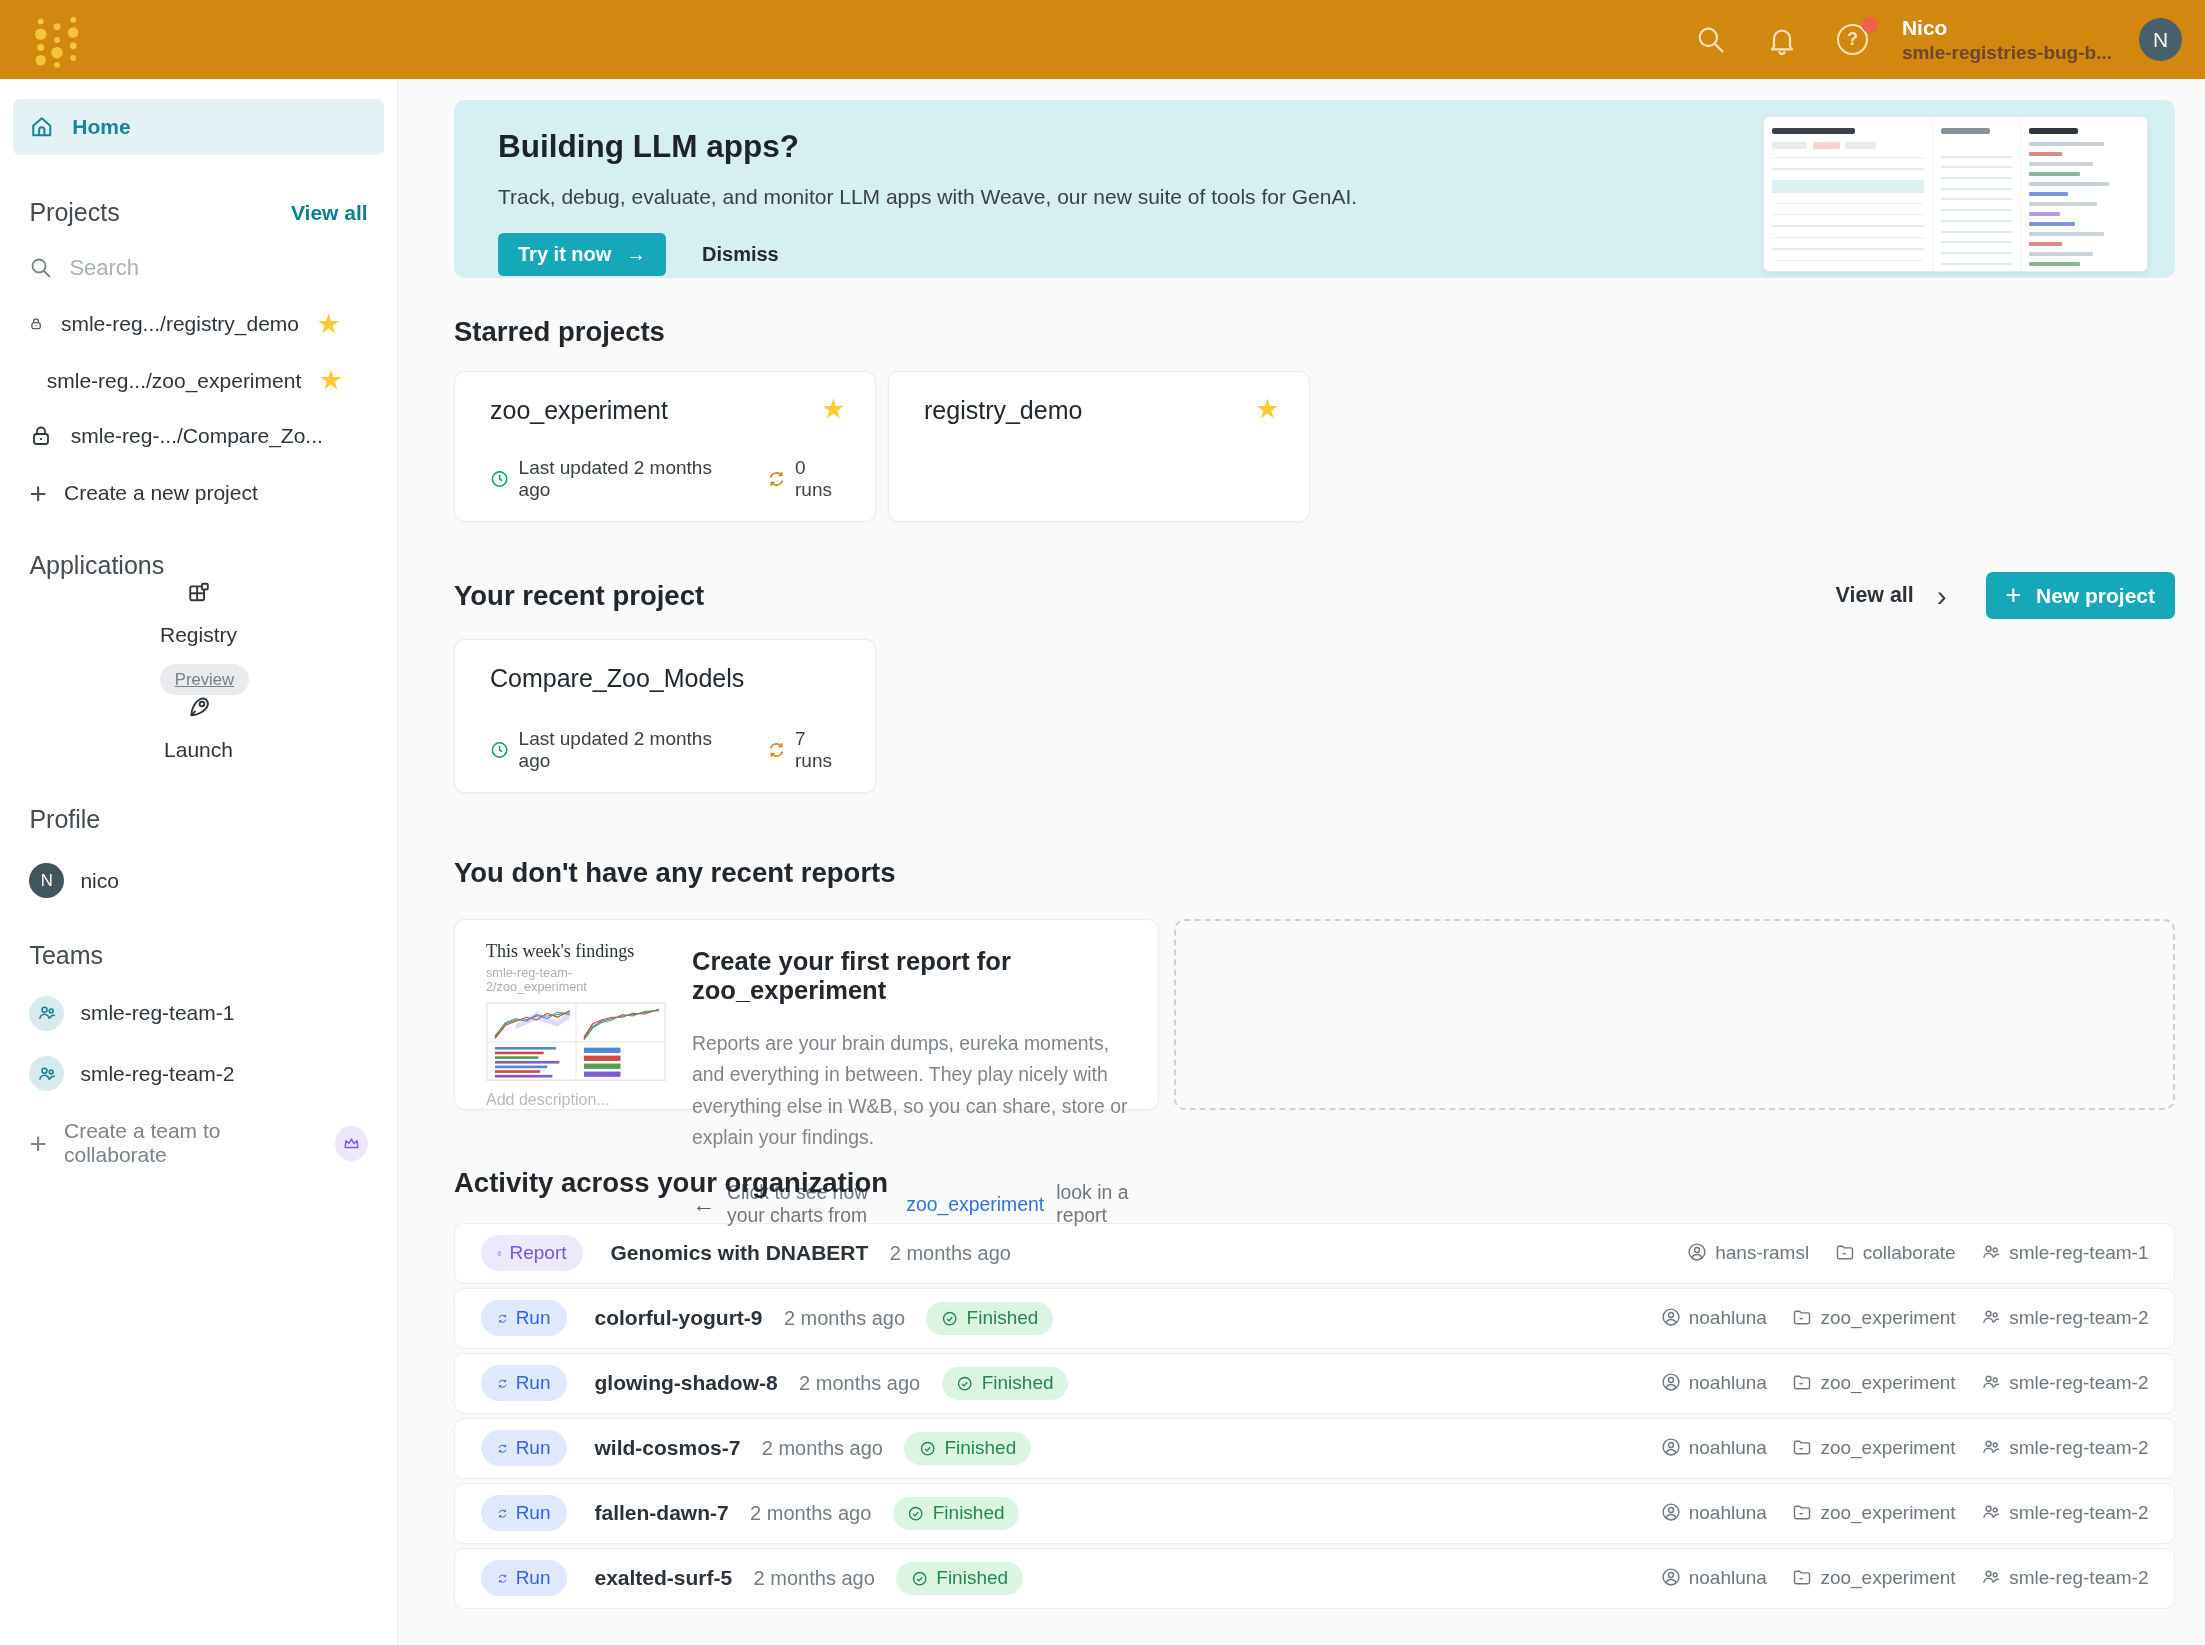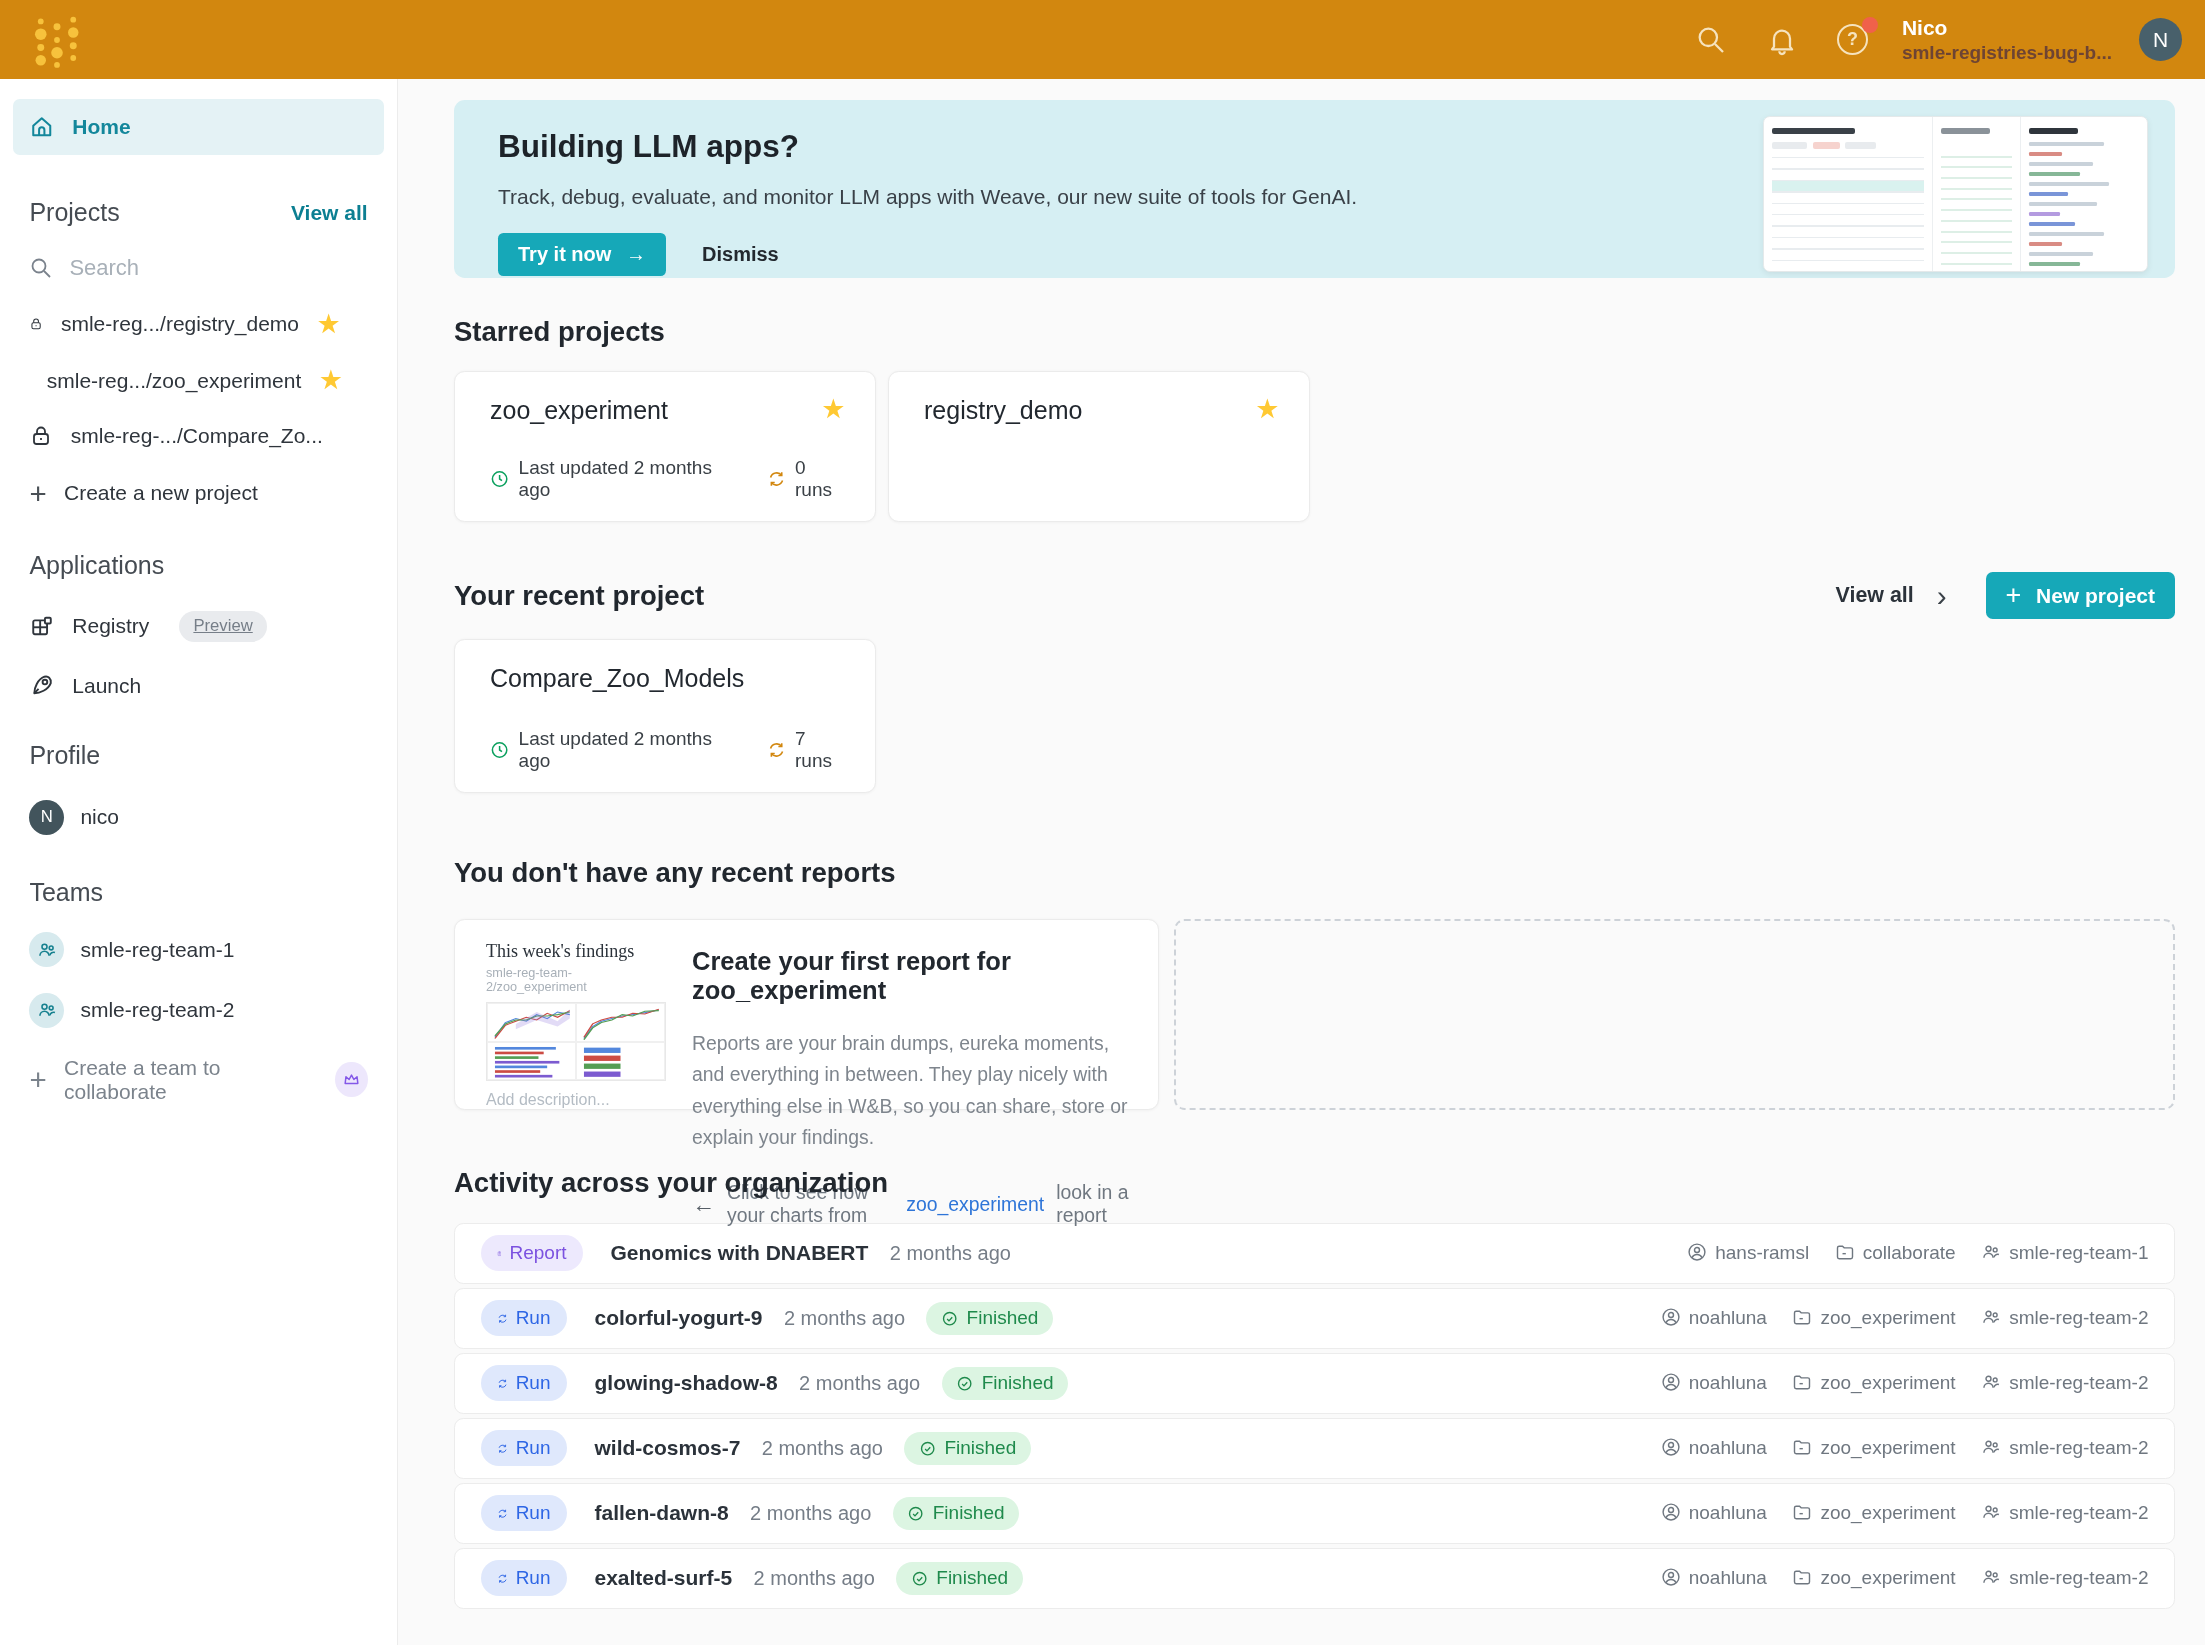--- a/index.html
+++ b/index.html
@@ -33,21 +33,21 @@
   .view-all-link { font-size:21px; font-weight:700; color:#0C7F92; cursor:pointer; }
   .search-row { margin-top:28px; gap:16px; }
   .search-input { border:none; outline:none; font-size:22px; color:#2F353C; width:255px; background:transparent;
                   font-family:"Liberation Sans", sans-serif; }
   .search-input::placeholder { color:#A8B0B8; }
   .proj-item { margin-top:29.5px; gap:17.4px; cursor:pointer; padding-right:43px; }
   .proj-label { white-space:nowrap; }
   .star { color:#FFC933; font-size:27px; margin-left:auto; line-height:1; }
   .create-row { margin-top:31px; gap:17.4px; cursor:pointer; }
   .plus-glyph { font-size:29.5px; font-weight:400; color:#4A5056; line-height:1; }
-  .app-item { margin-top:31px; gap:17.4px; cursor:pointer; }
+  .app-item { gap:17.4px; cursor:pointer;flex-direction:column; }
   .pill { background:#E9EBEE; color:#767E88; font-size:16.7px; padding:5.4px 14.7px; border-radius:669px; margin-left:12px;text-decoration:underline; }
   .profile-item { margin-top:29.5px; gap:16px; cursor:pointer; }
   .mini-avatar { width:35px; height:35px; border-radius:50%; background:#42545C; color:#FFF; display:flex;
                  align-items:center; justify-content:center; font-size:16.7px; flex-shrink:0; }
   .team-item { margin-top:25.5px; gap:16px; cursor:pointer; }
   .team-avatar { width:35px; height:35px; border-radius:50%; background:#D7EAEE; color:#17818F;
                  display:flex; align-items:center; justify-content:center; flex-shrink:0; }
   .create-team { margin-top:28px; gap:17.4px; color:#7B838C; cursor:pointer; }
   .crown-badge { width:35px; height:35px; border-radius:50%; background:#EDE7FC; color:#8458E8;
                  display:flex; align-items:center; justify-content:center; margin-left:9.4px; }
@@ -670,21 +670,21 @@
       <div class="act-row">
         <span class="badge badge-run">
           <svg width="17.4" height="17.4" viewBox="0 0 24 24" fill="none" stroke="currentColor" stroke-width="2">
               <path d="M4.5 10 a8 8 0 0 1 14 -2.5"></path>
               <path d="M19.5 14 a8 8 0 0 1 -14 2.5"></path>
               <path d="M18.5 3.5 v4.2 h-4.2"></path>
               <path d="M5.5 20.5 v-4.2 h4.2"></path>
             </svg>
           <span>Run</span>
         </span>
-        <span class="act-name">fallen-dawn-8</span>
+        <span class="act-name">fallen-dawn-7</span>
         <span class="act-time">2 months ago</span>
         <span class="badge badge-finished">
           <svg width="17.4" height="17.4" viewBox="0 0 24 24" fill="none" stroke="currentColor" stroke-width="1.9">
               <circle cx="12" cy="12" r="8.5"></circle>
               <path d="M8.5 12.5 l2.5 2.5 l4.5 -5"></path>
             </svg>
           <span>Finished</span>
         </span>
         <span class="act-meta">
           <span class="meta-item">

